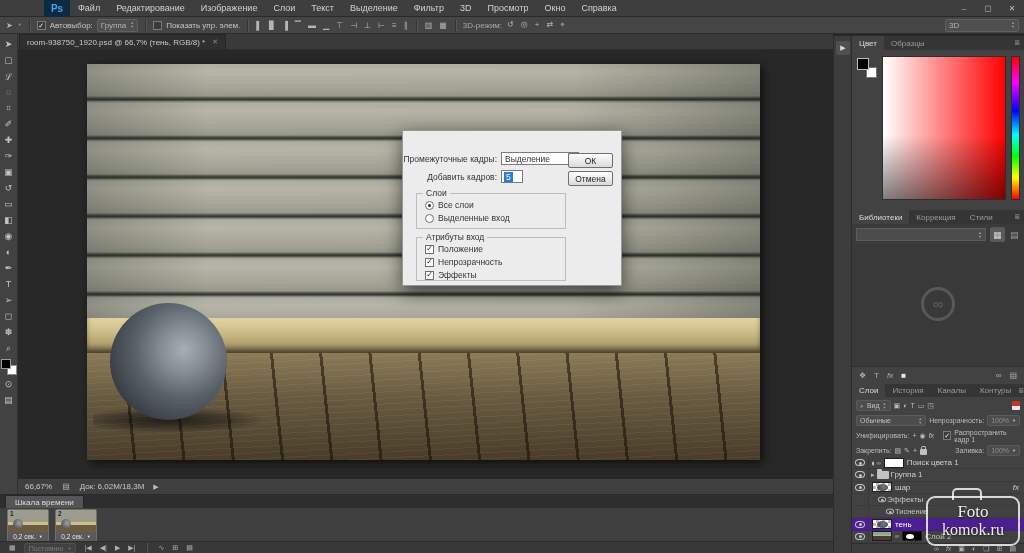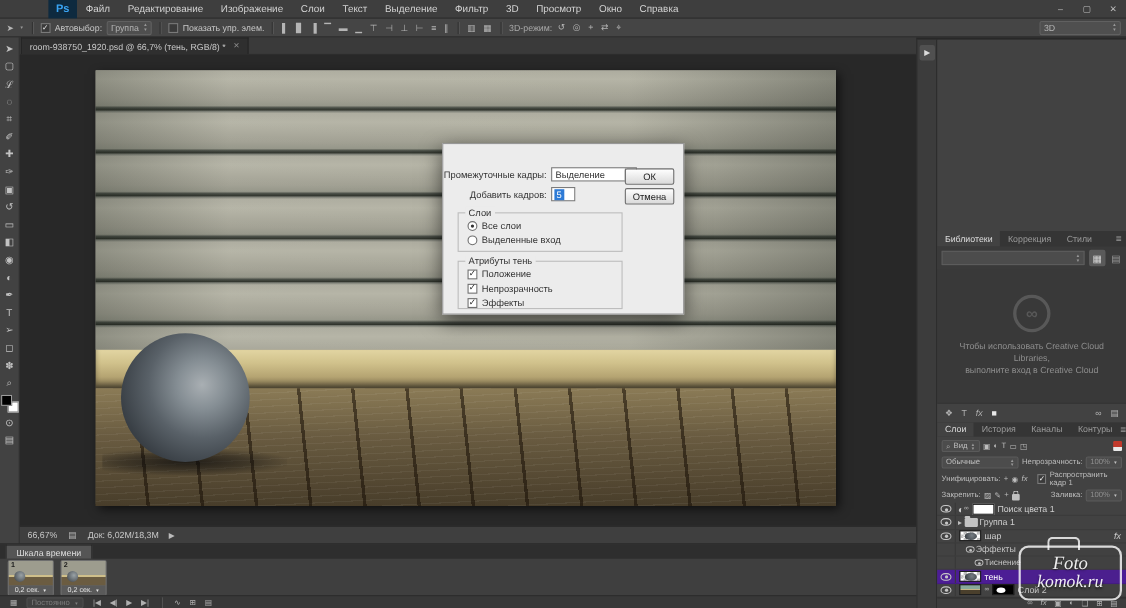--- a/index.html
+++ b/index.html
@@ -181,21 +181,21 @@
 .lock{width:7px;height:6px;background:#c0c0c0;border-radius:1px;position:relative;margin-top:3px;}
 .lock::before{content:"";position:absolute;left:1px;top:-3px;width:3px;height:3px;border:1px solid #c0c0c0;
 border-bottom:none;border-radius:2px 2px 0 0;}
 .lscroll{position:absolute;right:1px;top:95px;width:3px;height:34px;background:#6e6e6e;border-radius:2px;}
 .lp-bottom{position:absolute;left:0;top:159px;width:172px;height:10px;background:#3d3d3d;border-top:1px solid #2f2f2f;
 display:flex;align-items:center;justify-content:flex-end;gap:7px;padding-right:8px;font-size:7px;color:#b0b0b0;}
 
 
 .watermark{left:926px;top:496px;width:94px;height:50px;border:2px solid rgba(255,255,255,.8);border-radius:9px;
 z-index:60;display:flex;flex-direction:column;align-items:center;justify-content:center;
-font-family:"Liberation Serif",serif;font-style:italic;color:rgba(255,255,255,.92);
+font-family:"Liberation Serif",serif;color:rgba(255,255,255,.92);
 text-shadow:0 1px 2px rgba(0,0,0,.6);background:rgba(60,60,60,.08);}
 .watermark::before{content:"";position:absolute;top:-10px;left:24px;width:26px;height:10px;
 border:2px solid rgba(255,255,255,.8);border-bottom:none;border-radius:5px 5px 0 0;}
 .wm1{font-size:17px;line-height:1;}
 .wm2{font-size:16px;line-height:1.2;}
 </style>
 </head>
 <body>
 
 <div id="app">
@@ -364,21 +364,21 @@
         <span class="radio sel"></span>
         <span>Все слои</span>
       </div>
       <div class="opt-row">
         <span class="radio"></span>
         <span>Выделенные вход</span>
       </div>
     </div>
 
     <div class="fieldset" style="top:106px;height:44px;">
-      <span class="legend">Атрибуты тень</span>
+      <span class="legend">Атрибуты вход</span>
       <div class="opt-row" style="margin-top:6px;">
         <span class="cbx">
             <span>✓</span>
           </span>
         <span>Положение</span>
       </div>
       <div class="opt-row">
         <span class="cbx">
             <span>✓</span>
           </span>
@@ -441,45 +441,53 @@
       <span>▤</span>
     </div>
   </div>
 
   <div class="abs dockstrip">
     <div class="dock-btn">▶</div>
   </div>
 
   <div class="abs dock">
 
+    <div class="colorpanel">
+      <div class="ptabs">
+        <span class="ptab active">Цвет</span>
+        <span class="ptab">Образцы</span>
+        <span class="pmenu">≣</span>
+      </div>
+      <div class="color-sw">
+        <span class="csw-bg"></span>
+        <span class="csw-fg"></span>
+      </div>
+      <div class="satval"></div>
+      <div class="hue"></div>
+    </div>
 
     <div class="libpanel">
       <div class="ptabs">
         <span class="ptab active">Библиотеки</span>
         <span class="ptab">Коррекция</span>
         <span class="ptab">Стили</span>
         <span class="pmenu">≣</span>
       </div>
       <div class="lib-search">
         <span class="ud">
             <span>▲</span>
             <span>▼</span>
           </span>
       </div>
       <span class="view-btn" style="left:138px;background:#5a5a5a;">▦</span>
       <span class="view-btn" style="left:155px;color:#9a9a9a;">▤</span>
       <div class="lib-empty">
         <div class="cc-logo">
             <span>∞</span>
           </div>
-        <div class="cc-msg">
-          <div>Чтобы использовать Creative Cloud</div>
-          <div>Libraries,</div>
-          <div>выполните вход в Creative Cloud</div>
-        </div>
       </div>
       <div class="lib-bottom">
         <span>❖</span>
         <span>T</span>
         <span class="i">fx</span>
         <span style="color:#e8e8e8">■</span>
         <span style="margin-left:auto">∞</span>
         <span>▤</span>
       </div>
     </div>

